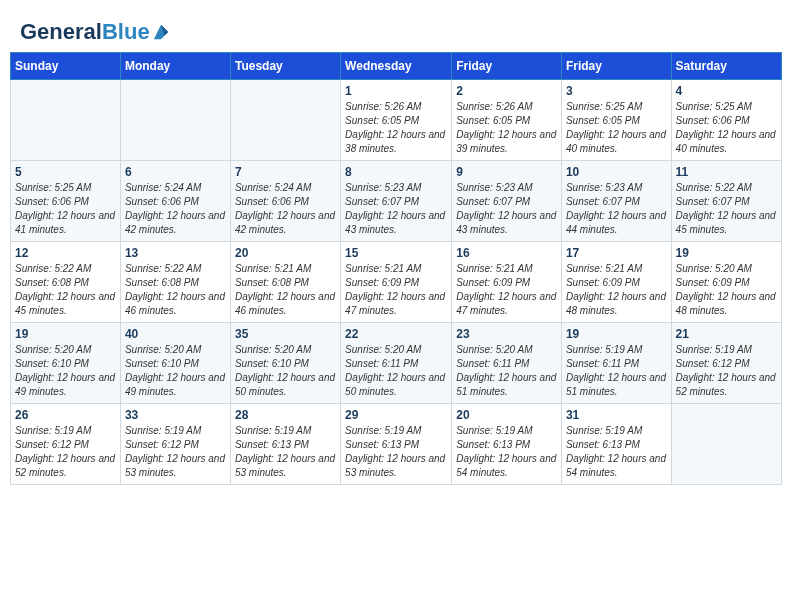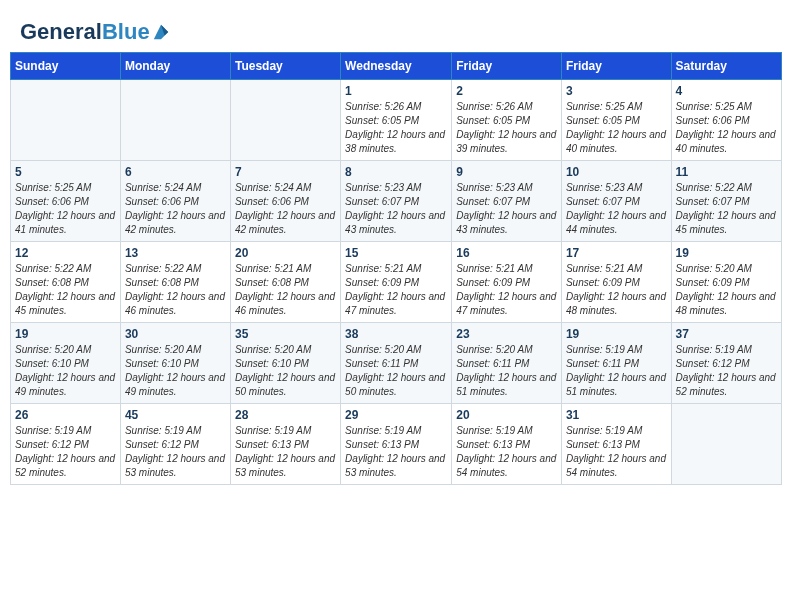--- a/index.html
+++ b/index.html
@@ -208,51 +208,51 @@
           <div class="day-number">19</div>
           <div class="day-info">Sunrise: 5:20 AM<br>Sunset: 6:09 PM<br>Daylight: 12 hours and 48 minutes.</div>
         </td>
       </tr>
       <tr>
         <td>
           <div class="day-number">19</div>
           <div class="day-info">Sunrise: 5:20 AM<br>Sunset: 6:10 PM<br>Daylight: 12 hours and 49 minutes.</div>
         </td>
         <td>
-          <div class="day-number">30</div>
+          <div class="day-number">40</div>
           <div class="day-info">Sunrise: 5:20 AM<br>Sunset: 6:10 PM<br>Daylight: 12 hours and 49 minutes.</div>
         </td>
         <td>
           <div class="day-number">35</div>
           <div class="day-info">Sunrise: 5:20 AM<br>Sunset: 6:10 PM<br>Daylight: 12 hours and 50 minutes.</div>
         </td>
         <td>
-          <div class="day-number">38</div>
+          <div class="day-number">22</div>
           <div class="day-info">Sunrise: 5:20 AM<br>Sunset: 6:11 PM<br>Daylight: 12 hours and 50 minutes.</div>
         </td>
         <td>
           <div class="day-number">23</div>
           <div class="day-info">Sunrise: 5:20 AM<br>Sunset: 6:11 PM<br>Daylight: 12 hours and 51 minutes.</div>
         </td>
         <td>
           <div class="day-number">19</div>
           <div class="day-info">Sunrise: 5:19 AM<br>Sunset: 6:11 PM<br>Daylight: 12 hours and 51 minutes.</div>
         </td>
         <td>
-          <div class="day-number">37</div>
+          <div class="day-number">21</div>
           <div class="day-info">Sunrise: 5:19 AM<br>Sunset: 6:12 PM<br>Daylight: 12 hours and 52 minutes.</div>
         </td>
       </tr>
       <tr>
         <td>
           <div class="day-number">26</div>
           <div class="day-info">Sunrise: 5:19 AM<br>Sunset: 6:12 PM<br>Daylight: 12 hours and 52 minutes.</div>
         </td>
         <td>
-          <div class="day-number">45</div>
+          <div class="day-number">33</div>
           <div class="day-info">Sunrise: 5:19 AM<br>Sunset: 6:12 PM<br>Daylight: 12 hours and 53 minutes.</div>
         </td>
         <td>
           <div class="day-number">28</div>
           <div class="day-info">Sunrise: 5:19 AM<br>Sunset: 6:13 PM<br>Daylight: 12 hours and 53 minutes.</div>
         </td>
         <td>
           <div class="day-number">29</div>
           <div class="day-info">Sunrise: 5:19 AM<br>Sunset: 6:13 PM<br>Daylight: 12 hours and 53 minutes.</div>
         </td>

